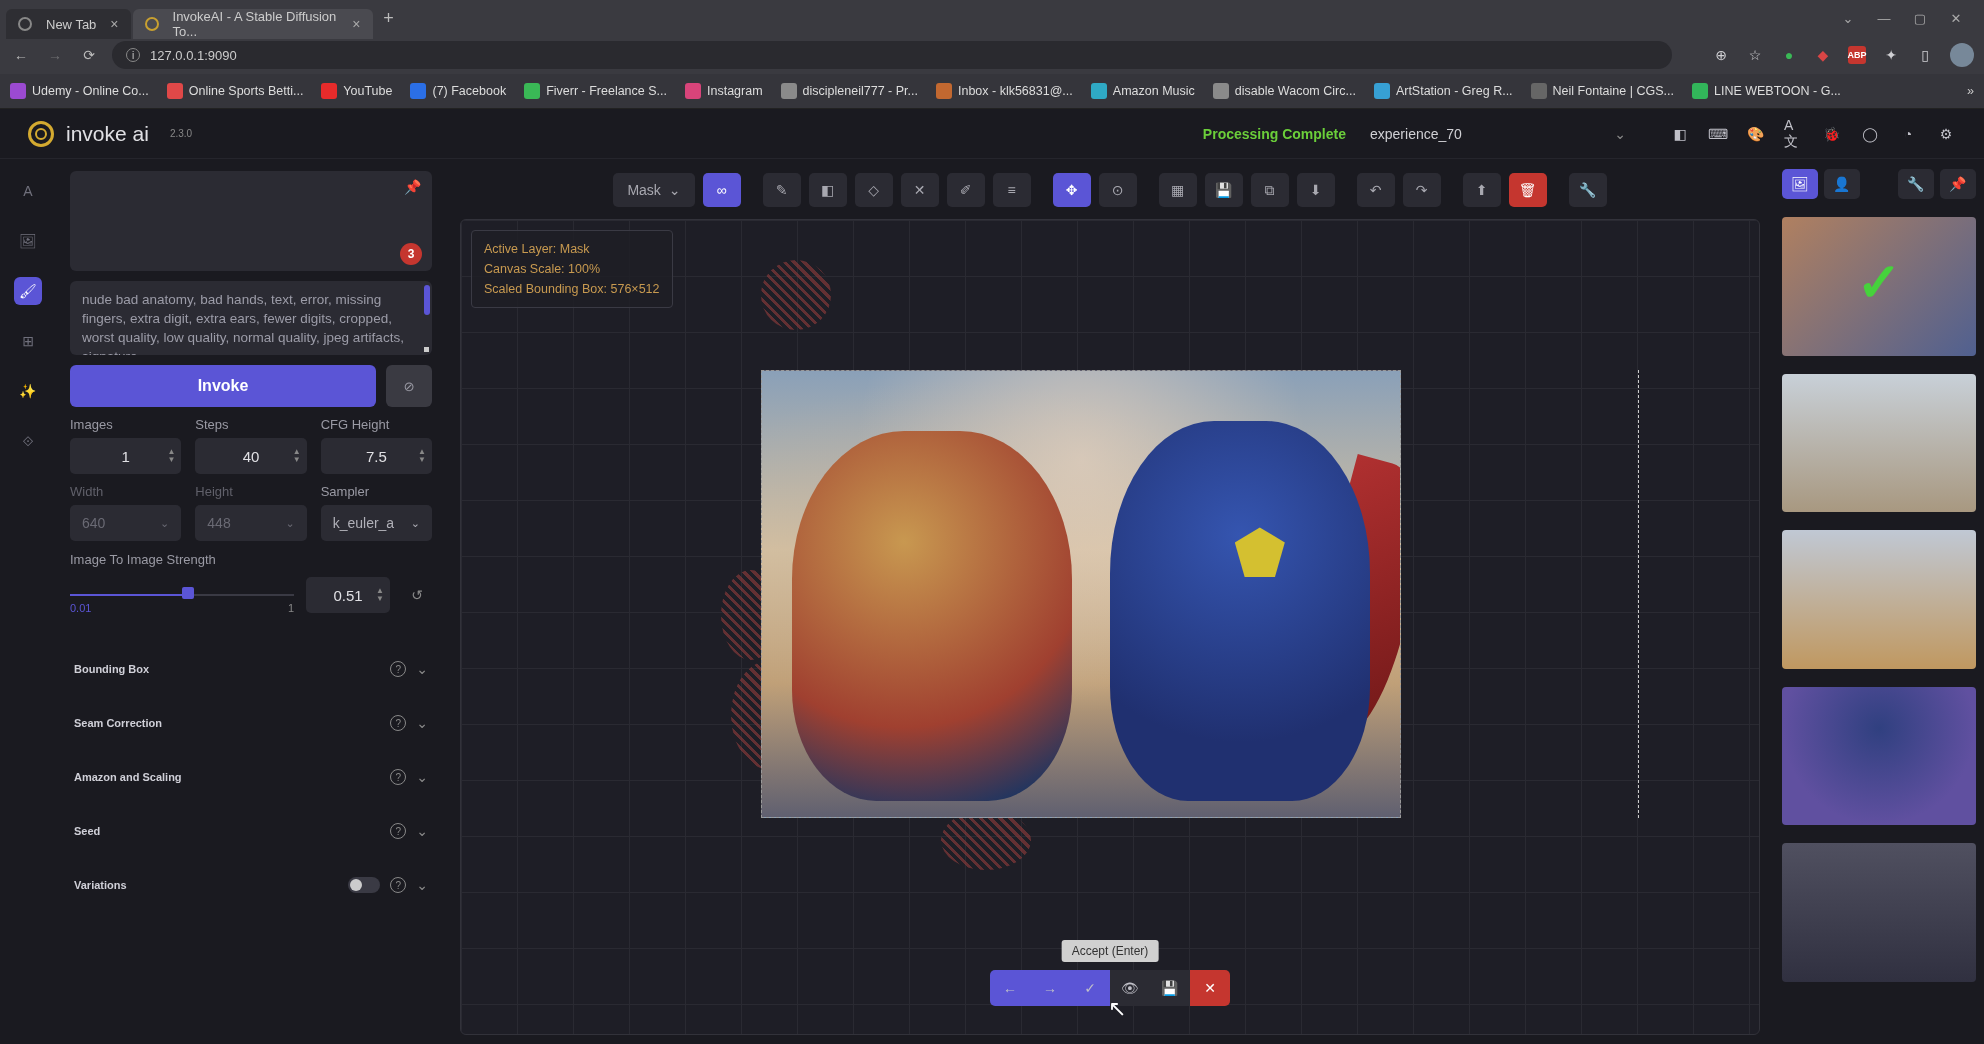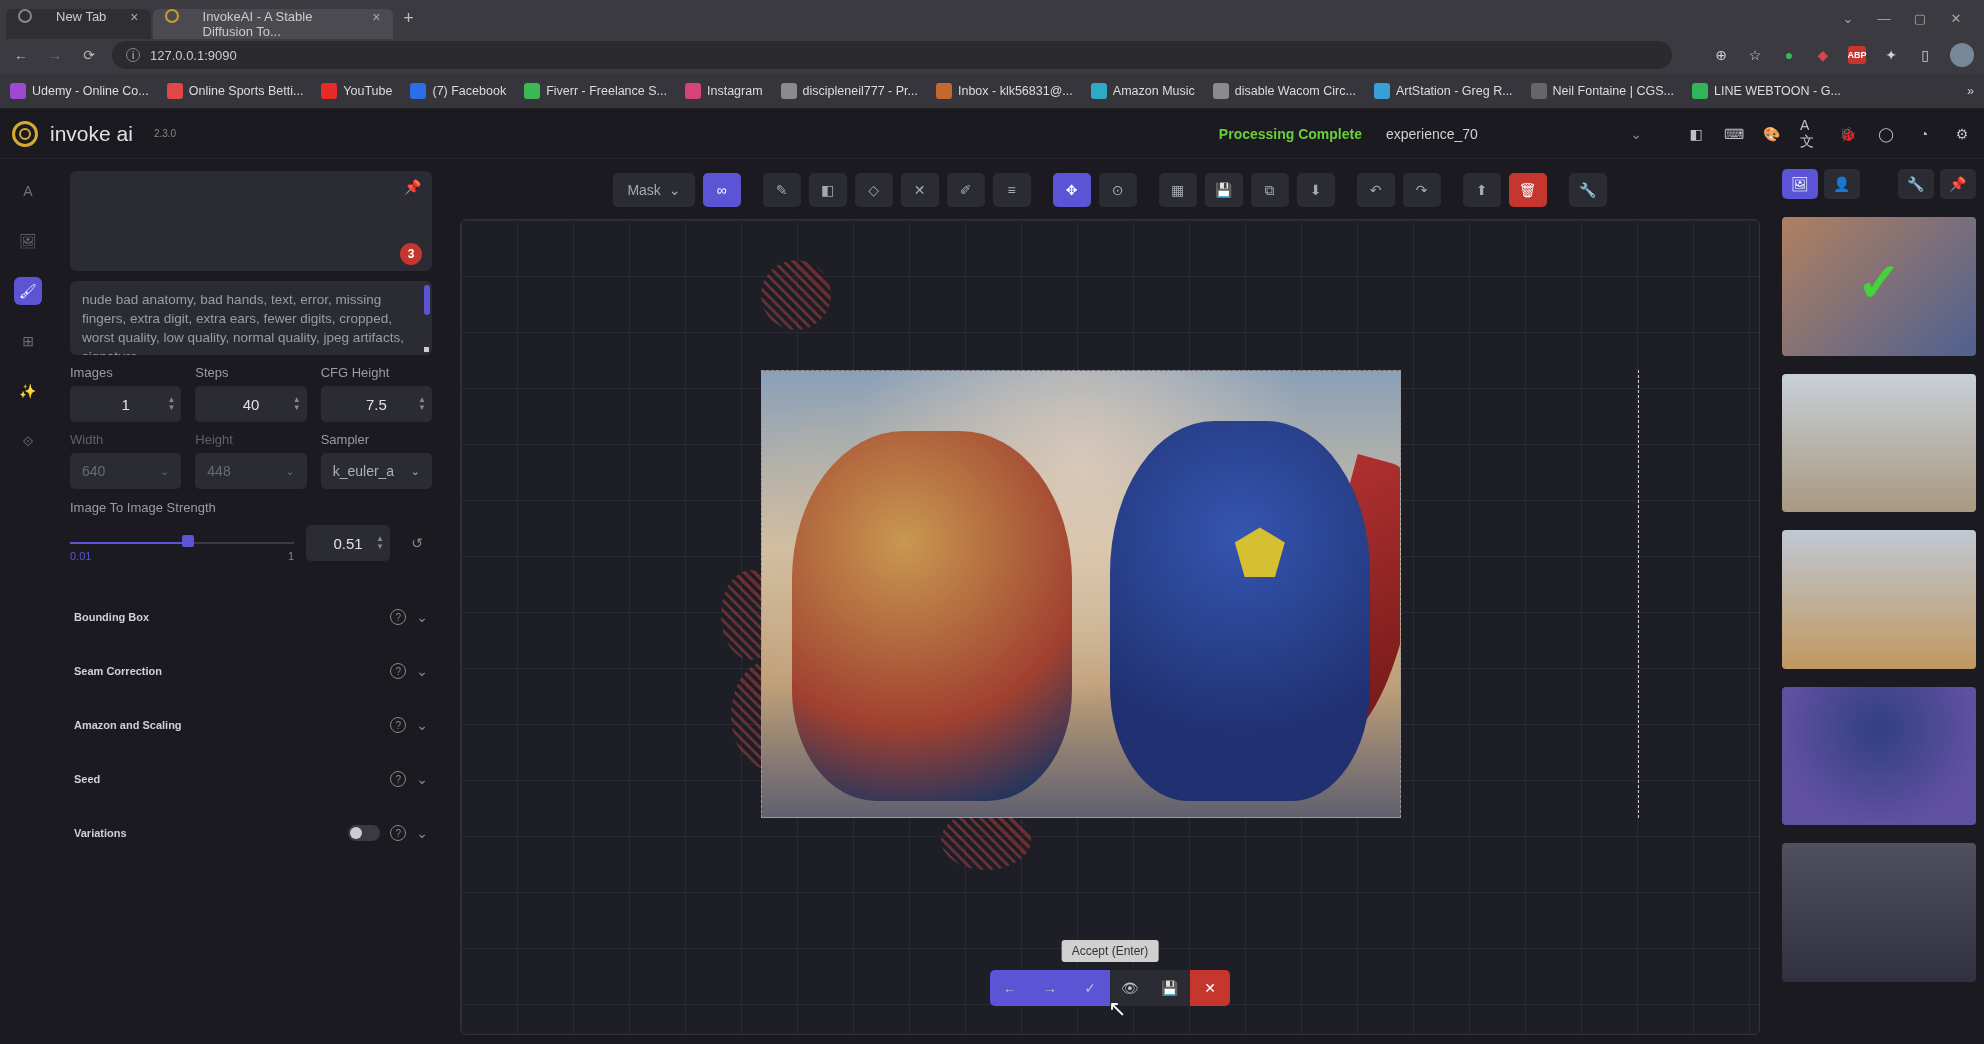--- a/index.html
+++ b/index.html
@@ -1,42 +1,42 @@
 <!DOCTYPE html>
 <html><head>
 <meta charset="utf-8">
 <style>
 * { margin: 0; padding: 0; box-sizing: border-box; font-family: -apple-system, BlinkMacSystemFont, "Segoe UI", sans-serif; }
 body { background: #2a2a30; color: #d0d0d4; overflow: hidden; width: 1984px; height: 1044px; font-size: 14px; transform-origin: top left; }
 
 
 .browser-chrome { background: #3a3a40; border-bottom: 1px solid #222; }
 .tab-bar { display: flex; align-items: center; height: 36px; padding: 0 6px; gap: 2px; }
-.tab { display: flex; align-items: flex-start; gap: 24px; height: 30px; padding: 0 12px; border-radius: 6px 6px 0 0; font-size: 13px; color: #ccc; max-width: 240px; margin-top: 12px; }
+.tab { display: flex; align-items: center; gap: 14px; height: 30px; padding: 0 12px; border-radius: 6px 6px 0 0; font-size: 13px; color: #ccc; max-width: 240px; margin-top: 12px; }
 .tab.inactive { background: #2e2e33; }
 .tab.active { background: #4a4a50; }
 .tab-icon { width: 14px; height: 14px; border-radius: 50%; border: 2px solid #888; flex-shrink: 0; }
 .tab-icon.invoke { border-color: #c8a030; }
 .tab-close { font-size: 14px; color: #aaa; margin-left: auto; }
 .new-tab { width: 28px; text-align: center; color: #bbb; font-size: 18px; }
 .addr-bar { display: flex; align-items: center; height: 38px; padding: 0 10px; gap: 12px; }
 .nav-btn { width: 22px; height: 22px; display: flex; align-items: center; justify-content: center; color: #bbb; }
 .url-field { flex: 0 0 auto; width: 1560px; height: 28px; background: #2a2a2f; border-radius: 14px; display: flex; align-items: center; padding: 0 14px; gap: 10px; color: #ccc; font-size: 13px; }
 .url-field .info { width: 14px; height: 14px; border: 1px solid #888; border-radius: 50%; display: flex; align-items: center; justify-content: center; font-size: 10px; }
 .addr-right { margin-left: auto; display: flex; align-items: center; gap: 16px; }
 .addr-ico { width: 18px; height: 18px; display: flex; align-items: center; justify-content: center; font-size: 14px; }
 .avatar { width: 24px; height: 24px; border-radius: 50%; background: #789; }
 
 .bookmarks { display: flex; align-items: center; height: 34px; padding: 0 10px; gap: 18px; background: #35353b; font-size: 12.5px; }
 .bm { display: flex; align-items: center; gap: 6px; color: #ddd; white-space: nowrap; }
 .bm-ico { width: 16px; height: 16px; border-radius: 3px; flex-shrink: 0; }
 
 
 .app { display: flex; flex-direction: column; height: calc(1044px - 108px); background: #1a1a20; }
-.app-header { display: flex; align-items: center; height: 50px; padding: 0 12px; gap: 12px; border-bottom: 1px solid #25252c; }
+.app-header { display: flex; align-items: center; height: 50px; padding: 0 28px; gap: 12px; border-bottom: 1px solid #25252c; }
 .logo { width: 26px; height: 26px; border: 3px solid #d4aa30; border-radius: 50%; position: relative; }
 .logo::after { content: ''; position: absolute; inset: 4px; border: 2px solid #d4aa30; border-radius: 50%; }
 .app-title { font-size: 21px; font-weight: 500; color: #e0e0e4; }
 .app-ver { font-size: 10px; color: #888; margin-left: 9px; }
 .hdr-status { margin-left: auto; color: #6bcf3a; font-weight: 600; font-size: 14px; }
 .hdr-model { display: flex; align-items: center; gap: 8px; min-width: 280px; padding: 6px 12px; border-radius: 4px; }
 .hdr-model .chev { margin-left: auto; color: #888; }
 .hdr-icons { display: flex; gap: 18px; margin-left: 20px; }
 .hdr-ico { width: 20px; height: 20px; display: flex; align-items: center; justify-content: center; color: #c0c0c8; }
 
@@ -276,20 +276,24 @@
         <span class="pin">📌</span>
         <div class="badge3">3</div>
       </div>
 
       <div class="neg-box">
         <span>nude bad anatomy, bad hands, text, error, missing fingers, extra digit, extra ears, fewer digits, cropped, worst quality, low quality, normal quality, jpeg artifacts, signature</span>
         <div class="neg-scroll"></div>
         <div class="neg-dot"></div>
       </div>
 
+      <div class="invoke-row">
+        <button class="invoke-btn">Invoke</button>
+        <button class="cancel-btn">⊘</button>
+      </div>
 
       <div class="param-row">
         <div class="param-col">
           <span class="param-label">Images</span>
           <div class="num-input">
               <span>1</span>
               <span class="stepper">▲<br>▼</span>
             </div>
         </div>
         <div class="param-col">
@@ -417,20 +421,25 @@
         <div class="tb-btn">↷</div>
         <div class="tb-gap"></div>
         <div class="tb-btn">⬆</div>
         <div class="tb-btn danger">🗑</div>
         <div class="tb-gap"></div>
         <div class="tb-btn">🔧</div>
       </div>
 
       <div class="canvas-frame">
         <div class="canvas-grid"></div>
+        <div class="canvas-info">
+          <div><span class="lbl">Active Layer:</span> <span class="val">Mask</span></div>
+          <div><span class="lbl">Canvas Scale:</span> <span class="val">100%</span></div>
+          <div><span class="lbl">Scaled Bounding Box:</span> <span class="val">576×512</span></div>
+        </div>
 
         <div class="hatch" style="left:300px;top:40px;width:70px;height:70px"></div>
         <div class="hatch" style="left:260px;top:350px;width:60px;height:90px"></div>
         <div class="hatch" style="left:270px;top:440px;width:80px;height:110px"></div>
         <div class="hatch" style="left:480px;top:590px;width:90px;height:60px"></div>
 
         <div class="canvas-img">
           <div class="clouds"></div>
           <div class="hero l">
               <div class="hl-body"></div>

